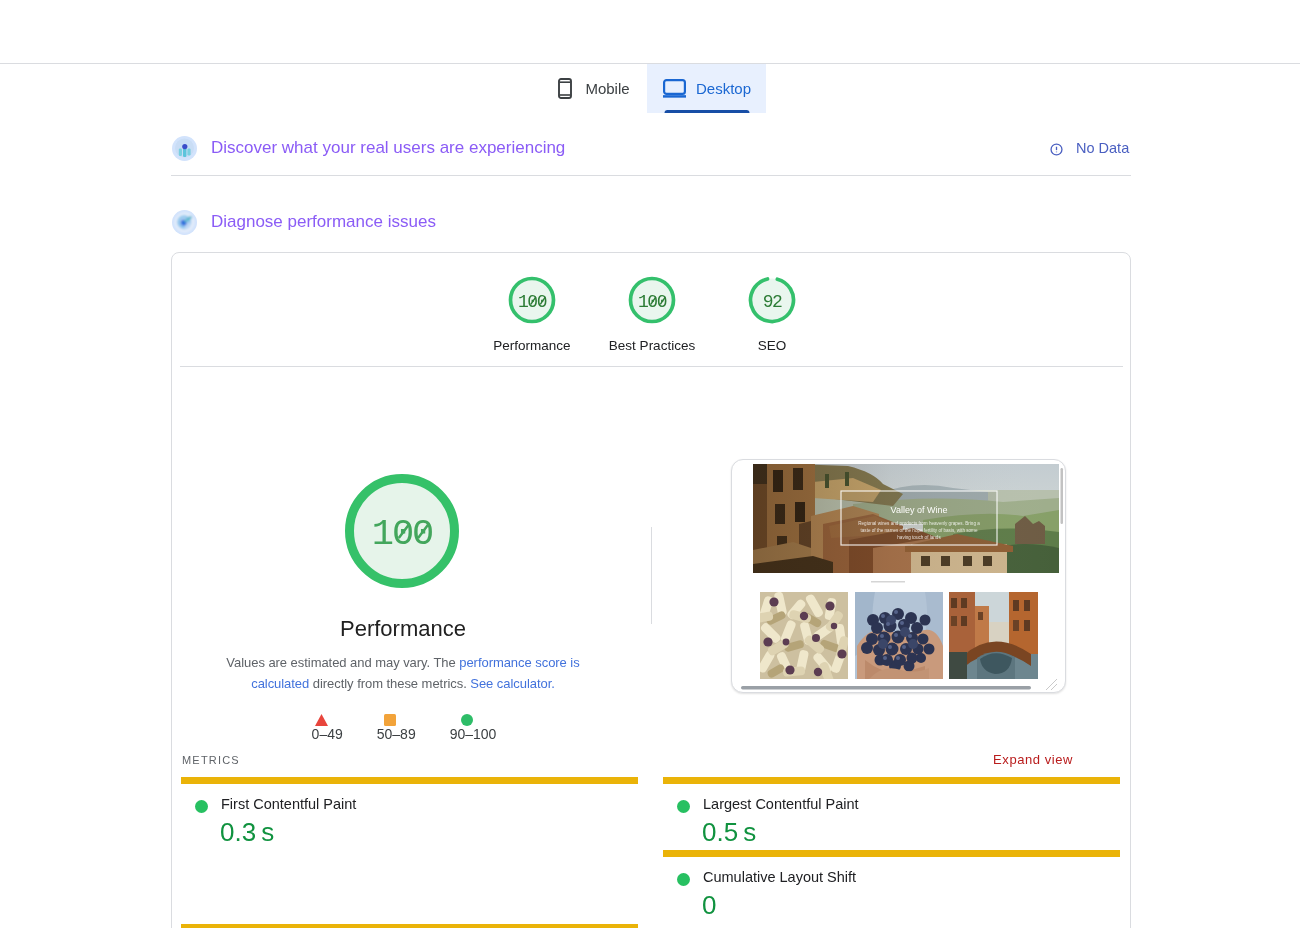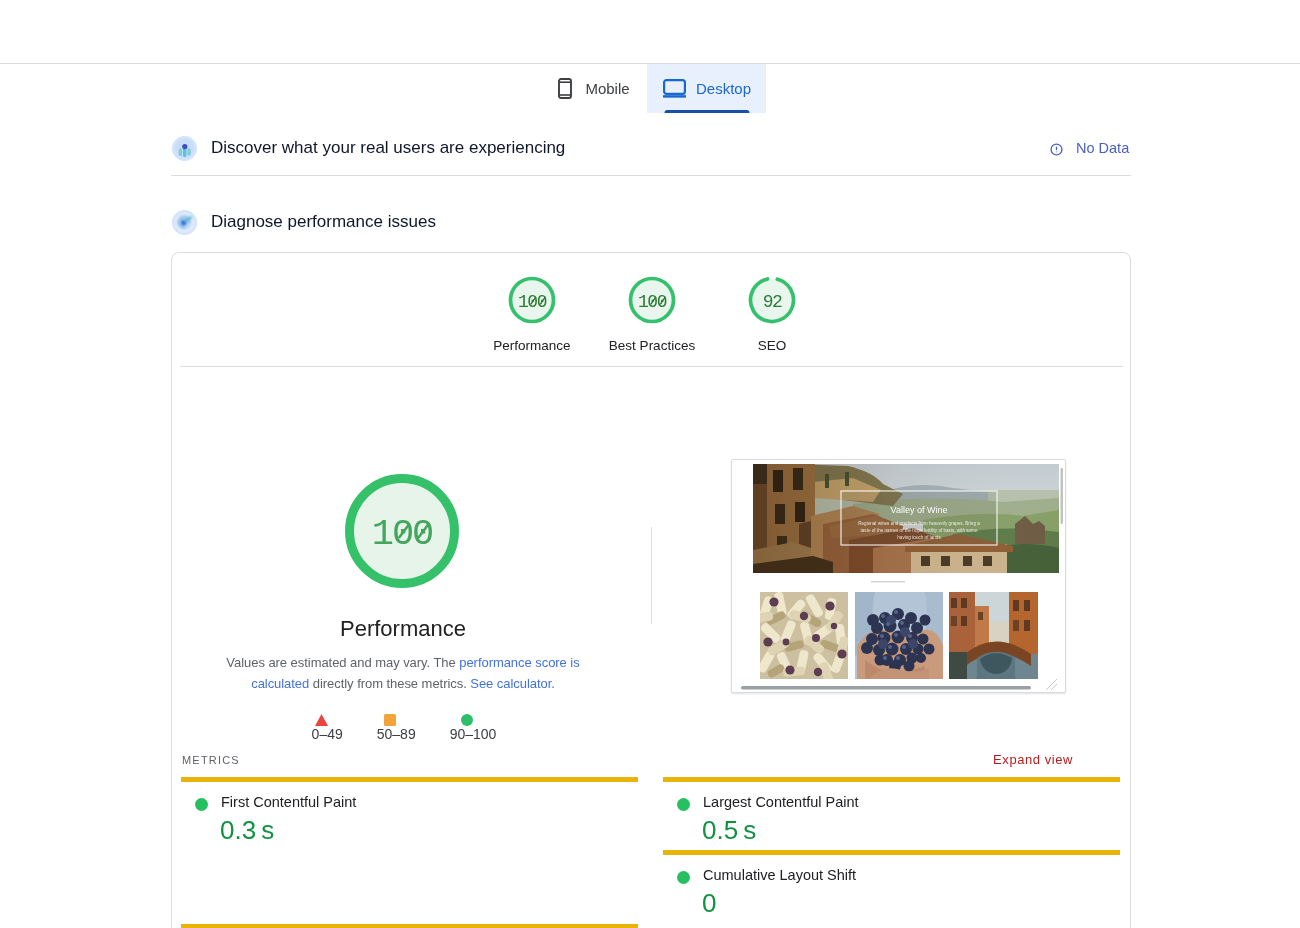--- a/index.html
+++ b/index.html
@@ -14,21 +14,21 @@
   .tab { height:49px; display:flex; align-items:center; justify-content:center;
     font-size:15px; font-weight:500; color:#3c4043; position:relative; }
   .tab.mobile { width:113px; padding-left:7px; }
   .tab.desktop { width:119px; background:#e8f0fe; color:#1a67d2; }
   .tab svg { margin-right:9px; }
   .tab.mobile svg { margin-right:13px; }
   .indicator { position:absolute; bottom:0; left:50%; transform:translateX(-50%);
     width:85px; height:3px; background:#174ea6; border-radius:3px 3px 0 0; }
   
   .sicon { position:absolute; width:25px; height:25px; border-radius:50%; }
-  .stitle { position:absolute; font-size:17px; color:#0f172a; line-height:20px; }
+  .stitle { position:absolute; font-size:17px; color:#8b5cf6; line-height:20px; }
   .nodata { position:absolute; top:140px; left:1050px; width:86px; display:flex;
     align-items:flex-end; color:#4a5fc1; font-size:14.5px; }
   .nodata svg { margin-right:13px; }
   .hr1 { position:absolute; top:175px; left:171px; width:960px; height:1px; background:#dadce0; }
   
   .card { position:absolute; top:252px; left:171px; width:960px; height:740px;
     border:1px solid #dadce0; border-radius:8px; background:#fff; }
   .gauges { position:absolute; top:23px; left:1px; width:958px; display:flex; justify-content:center; }
   .gitem { width:120px; display:flex; flex-direction:column; align-items:center; }
   .gitem .glabel { margin-top:13px; font-size:13.5px; color:#202124; line-height:17px; }
@@ -43,21 +43,21 @@
   .legend { position:absolute; top:461px; left:0px; width:464px; display:flex;
     justify-content:center; align-items:center; font-size:14px; color:#3c4043; }
   .legend .it { display:flex; align-items:center; margin:0 17px;flex-direction:column; }
   .legend .mk { margin-right:12px; }
   .vdiv { position:absolute; top:274px; left:479px; width:1px; height:97px; background:#dadce0; }
   
   .metricshead { position:absolute; top:500px; left:10px; font-size:11px; letter-spacing:1.2px;
     color:#5f6368; line-height:14px; }
   .expand { position:absolute; top:500px; left:780px; width:162px; text-align:center;
     font-size:13px; letter-spacing:0.55px; color:#b91c1c; line-height:14px; }
-  .mrow { position:absolute; width:457px; height:73px; border-top:5px solid #eab308;text-align:right; }
+  .mrow { position:absolute; width:457px; height:73px; border-top:7px solid #eab308;text-align:right; }
   .mdot { position:absolute; left:14px; top:16px; width:13px; height:13px;
     border-radius:50%; background:#27c061; }
   .mlabel { position:absolute; left:40px; top:12px; font-size:14.5px; color:#202124; line-height:17px; }
   .mvalue { position:absolute; left:39px; top:34px; font-size:26px; color:#10923f; line-height:29px; }
 </style>
 </head>
 <body>
   <div class="tophair"></div>
   <div class="tabs">
     <div class="tab mobile">
@@ -182,21 +182,21 @@
       <div class="it">
         <svg class="mk" width="12" height="12">
           <circle cx="6" cy="6" r="6" fill="#2ebd68"></circle>
         </svg>
         <span>90–100</span>
       </div>
     </div>
     <div class="vdiv"></div>
 
     <div id="thumb" class="abs" style="top:206px; left:559px; width:335px; height:234px;
-      border:1px solid #dadce0; border-radius:2px; background:#fff; overflow:hidden;
+      border:1px solid #dadce0; border-radius:12px; background:#fff; overflow:hidden;
       box-shadow:0 1px 2px rgba(0,0,0,0.12);">
     <svg width="333" height="232" viewBox="0 0 333 232">
       <defs>
         <linearGradient id="sky" x1="0" y1="0" x2="0" y2="1">
           <stop offset="0" stop-color="#c3ccd1"></stop>
             <stop offset="1" stop-color="#dde1d8"></stop>
         </linearGradient>
         <linearGradient id="vsky" x1="0" y1="0" x2="0" y2="1">
           <stop offset="0" stop-color="#ccd6d9"></stop>
             <stop offset="1" stop-color="#e3e0d5"></stop>

